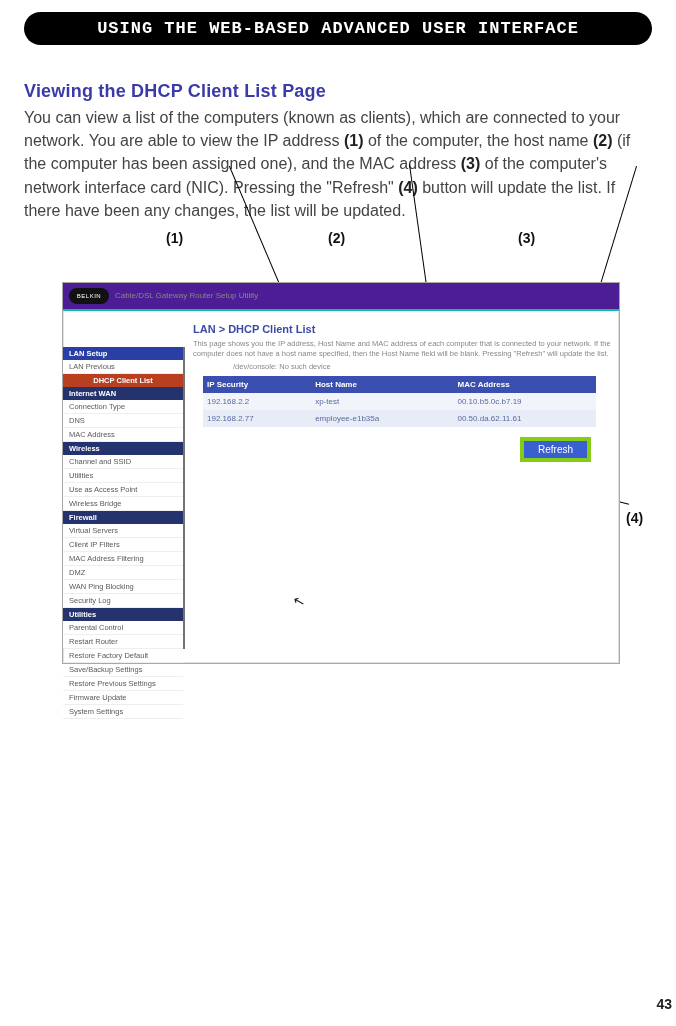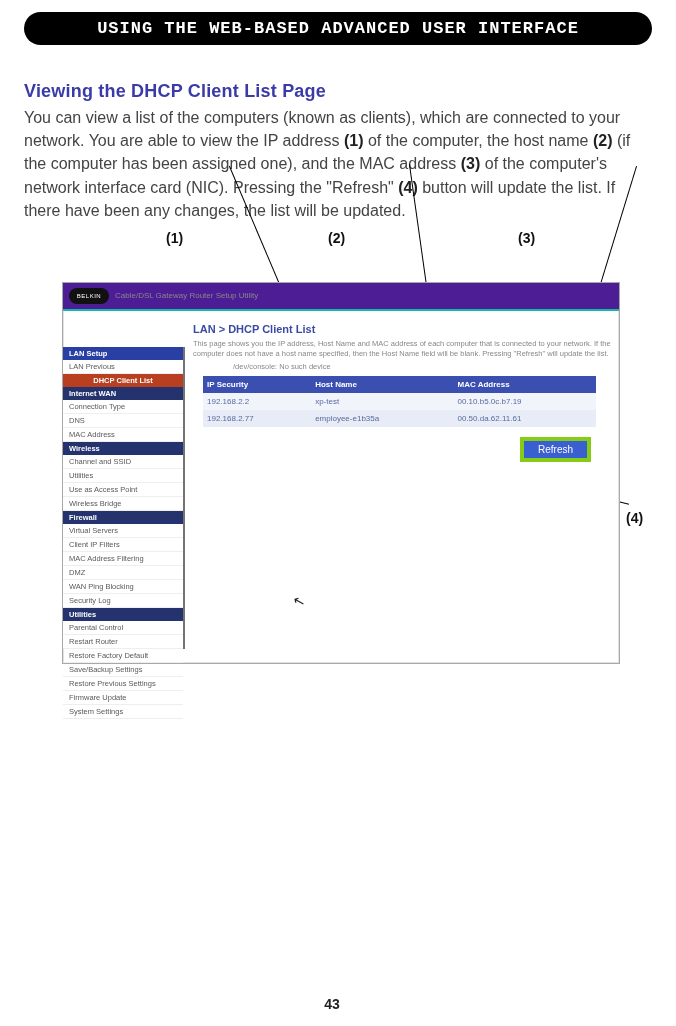--- a/index.html
+++ b/index.html
@@ -164,22 +164,22 @@
     position: absolute;
     left: 230px;
     top: 310px;
     font-size: 14px;
     color: #222;
     transform: rotate(-15deg);
   }
   .page-number {
     position: absolute;
     bottom: 14px;
-    left: 0; right: 12px;
-    text-align: center;
+    left: 0; right: 4px;
+    text-align: right;
     font-weight: bold;
     font-size: 14px;
   }
   
   .line {
     position: absolute;
     height: 1px;
     background: #000;
   }
 </style>

